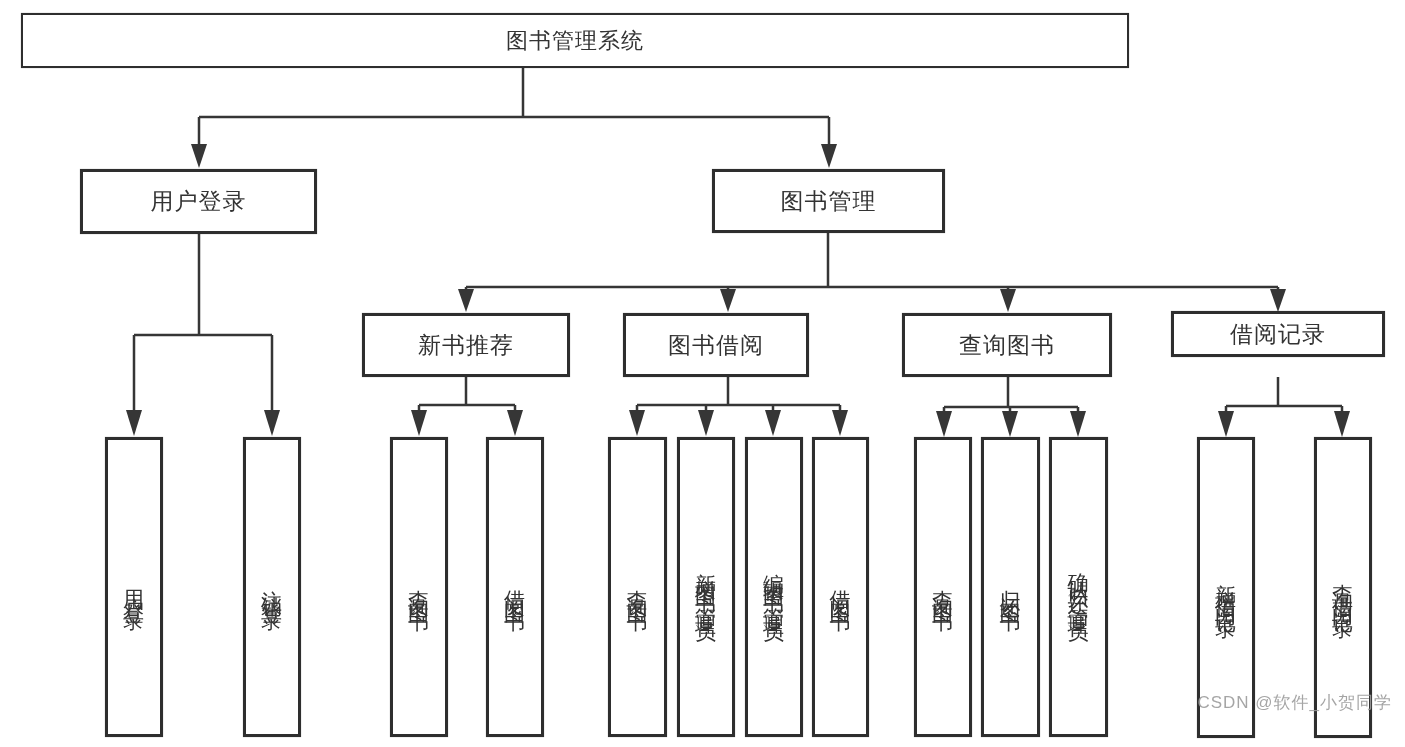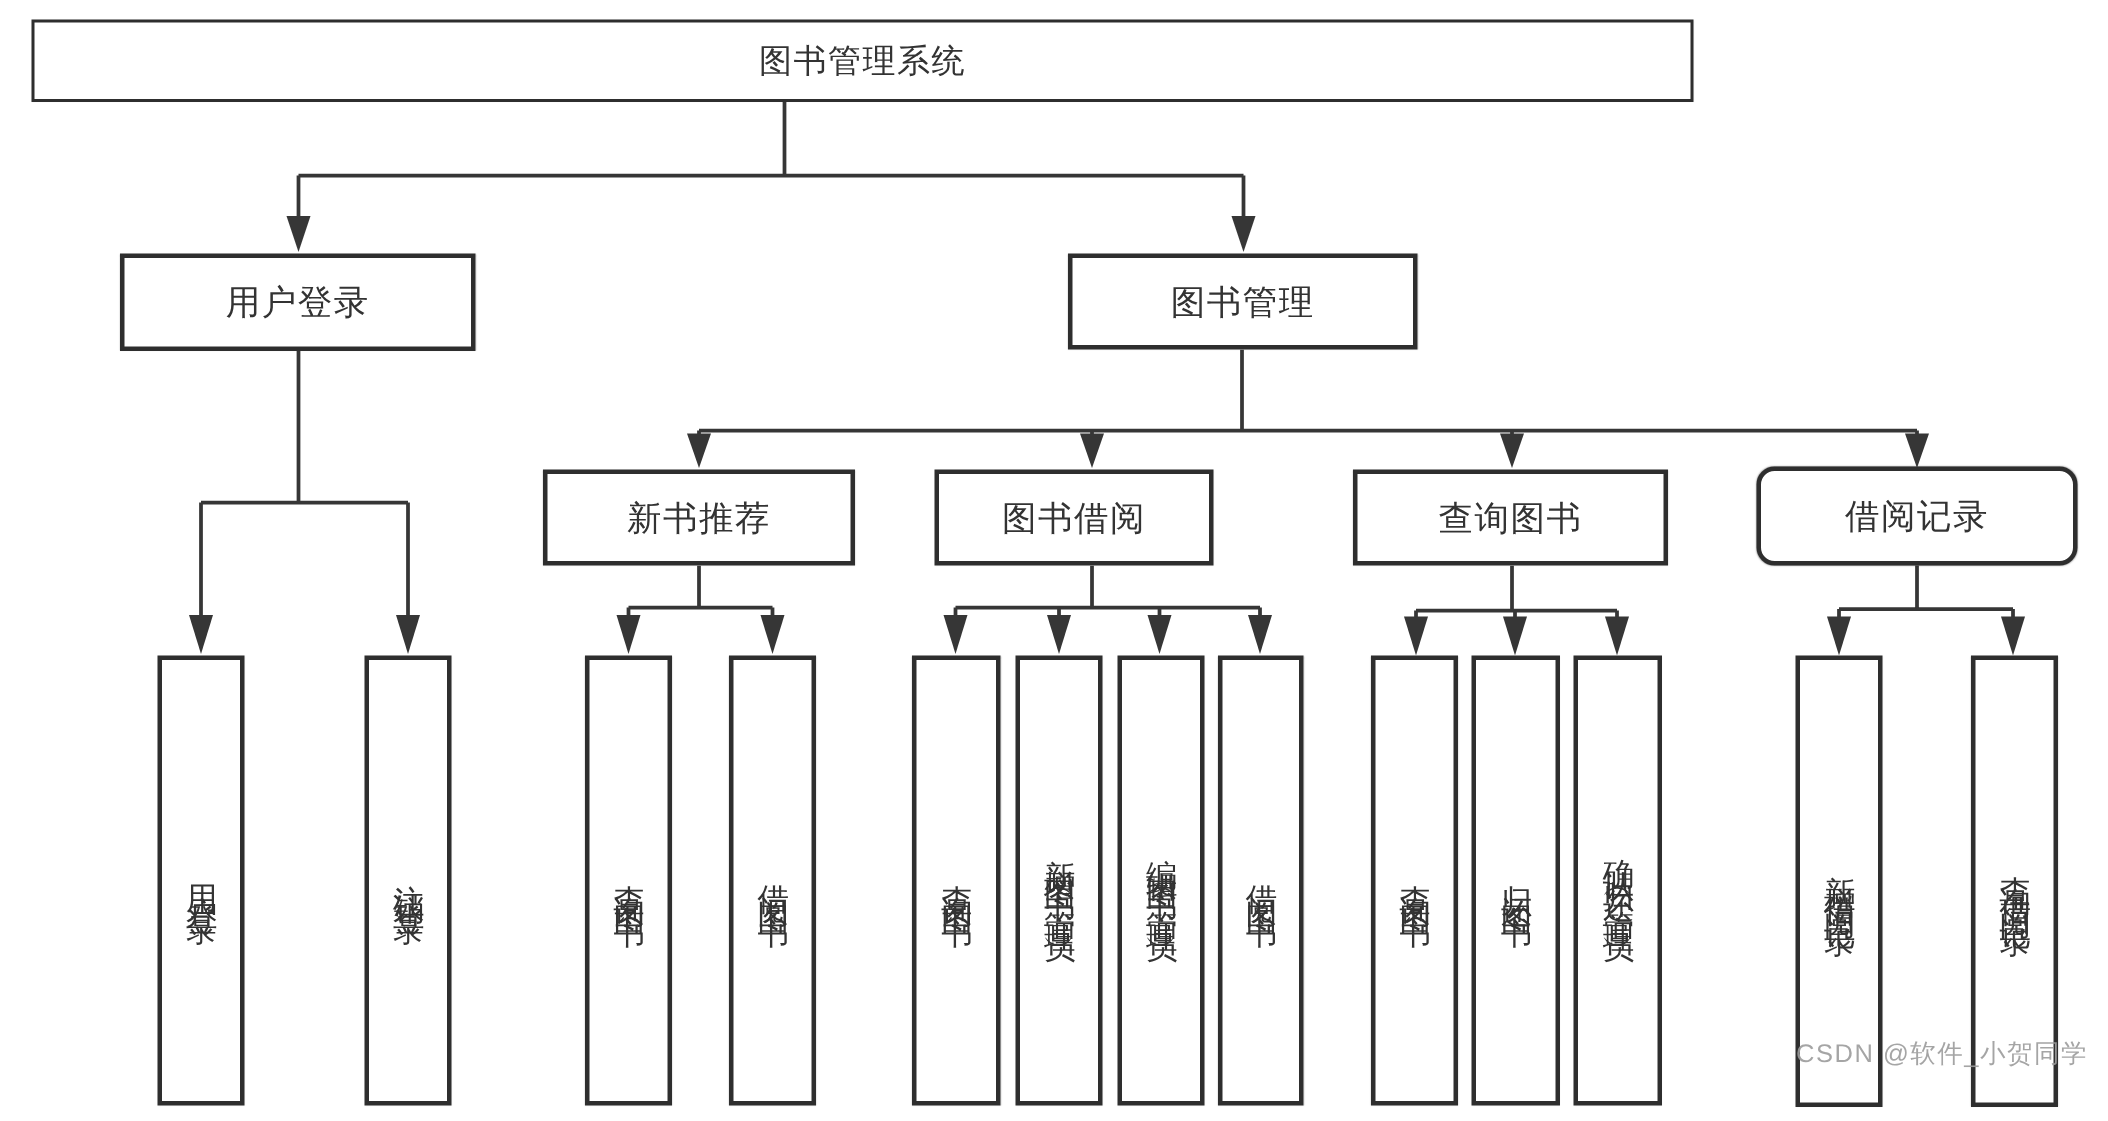--- a/index.html
+++ b/index.html
@@ -98,21 +98,21 @@
   </svg>
 
   <div class="node h root" style="left:21px; top:13px; width:1108px; height:55px;">图书管理系统</div>
 
   <div class="node h" style="left:80px; top:169px; width:237px; height:65px;">用户登录</div>
   <div class="node h" style="left:362px; top:313px; width:208px; height:64px;">新书推荐</div>
 
   <div class="node h" style="left:712px; top:169px; width:233px; height:64px;">图书管理</div>
   <div class="node h" style="left:623px; top:313px; width:186px; height:64px;">图书借阅</div>
   <div class="node h" style="left:902px; top:313px; width:210px; height:64px;">查询图书</div>
-  <div class="node h" style="left:1171px; top:311px; width:214px; height:66px;border-radius:12px;">借阅记录</div>
+  <div class="node h" style="left:1171px; top:311px; width:214px; height:46px;">借阅记录</div>
 
   <div class="node leaf" style="left:105px; top:437px; width:58px; height:300px;">
     <span class="vtext">用户登录</span>
   </div>
   <div class="node leaf" style="left:243px; top:437px; width:58px; height:300px;">
     <span class="vtext">注销登录</span>
   </div>
   <div class="node leaf" style="left:390px; top:437px; width:58px; height:300px;">
     <span class="vtext">查询图书</span>
   </div>

